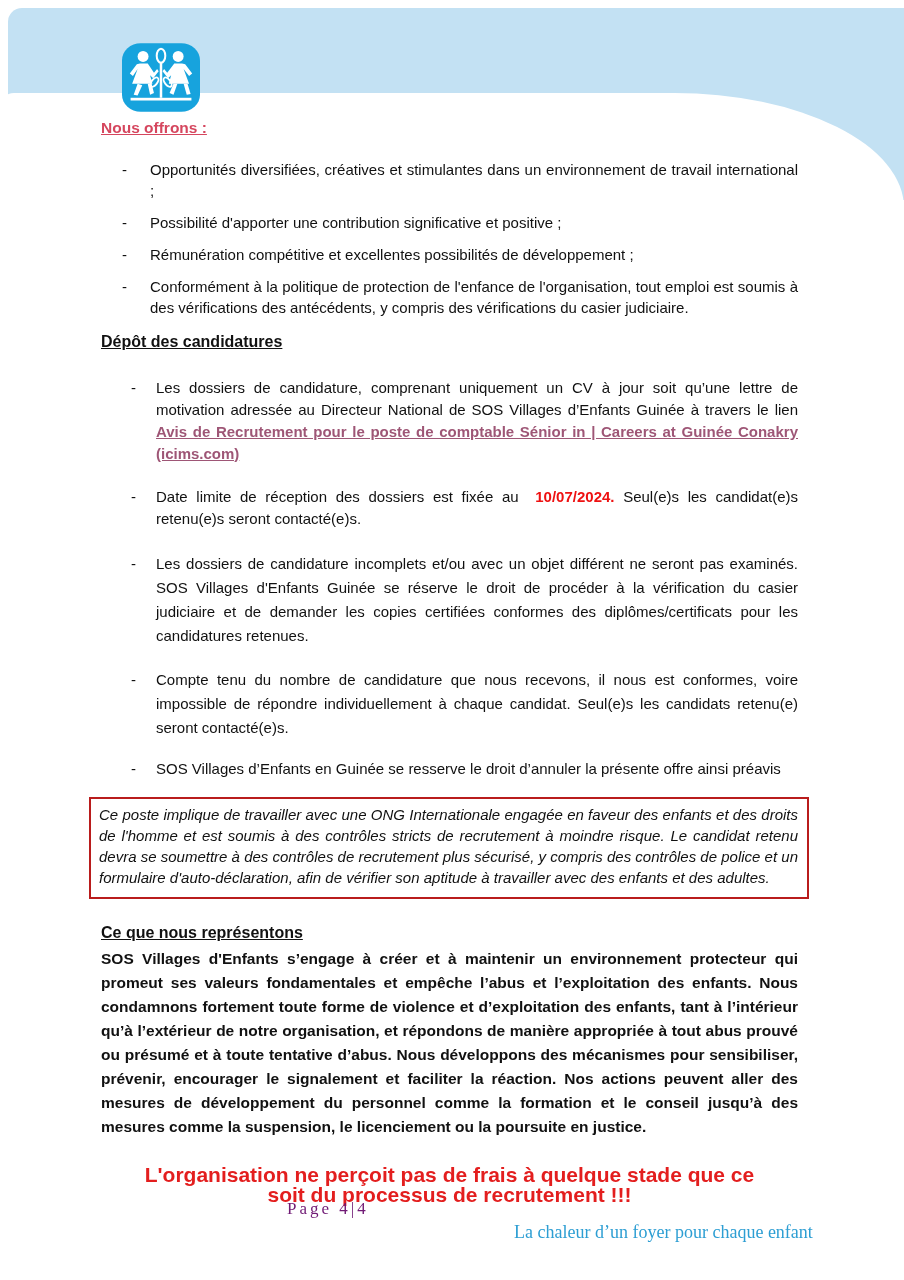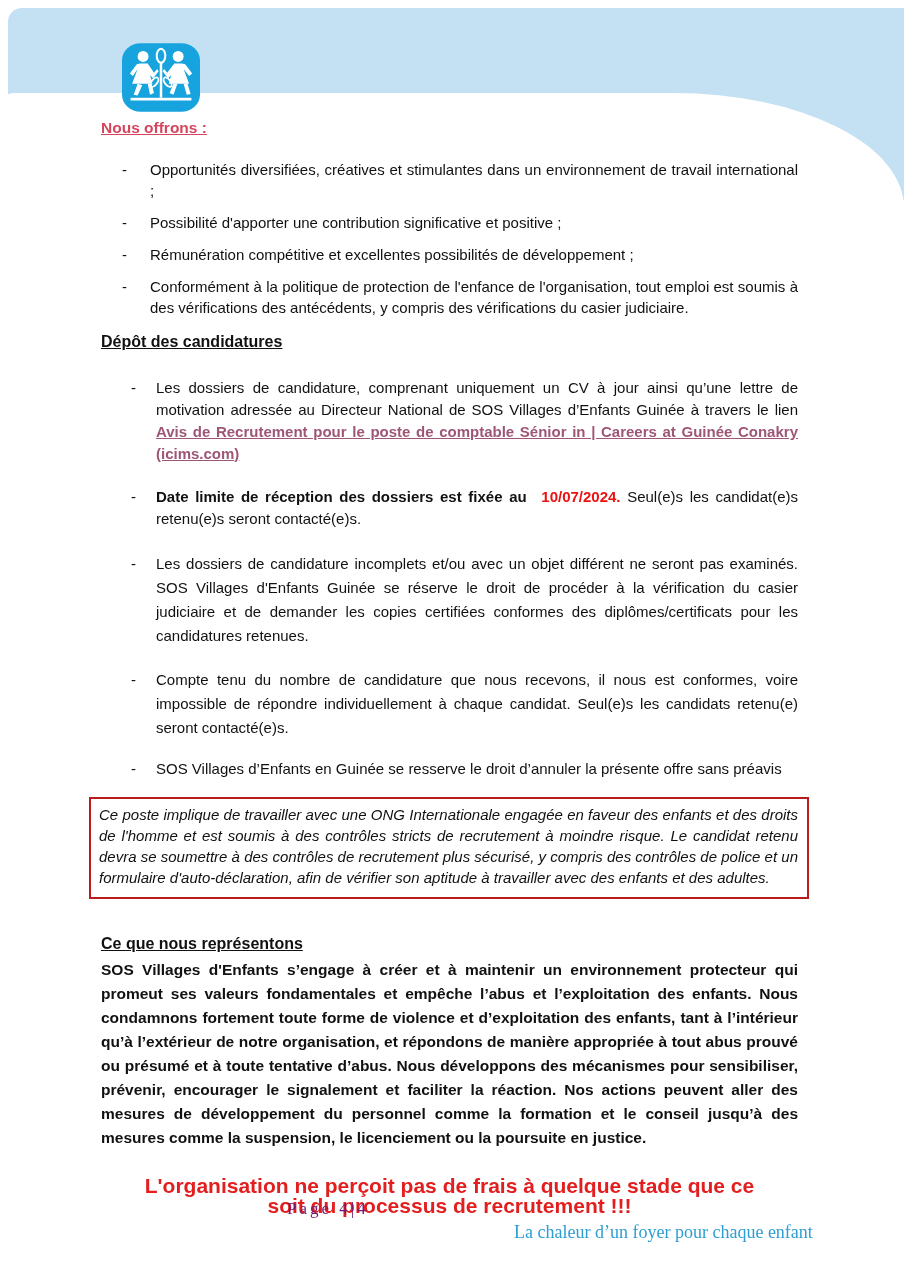--- a/index.html
+++ b/index.html
@@ -47,30 +47,30 @@
   .bullets2 .bullet .dash { flex:0 0 25px; }
   .mt-depot { margin-top:13px; }
   .b-dossier { margin-top:25px; line-height:22px; }
   .b-date    { margin-top:21px; line-height:22px; }
   .b-incomplet { margin-top:22px; line-height:24px; }
   .b-compte  { margin-top:20px; line-height:24px; }
   .b-annuler { margin-top:18px; line-height:22px; }
   .link {
     color:#9e5676; font-weight:bold; text-decoration:underline;
   }
-  .bold { font-weight:bold; }
+  .bold { font-weight:normal; }
   .date-red { color:#ee1111; font-weight:bold;margin-left:8px; }
   .notice-box {
     margin-top:17px; margin-left:-12px; margin-right:-11px;
     border:2px solid #b91c1c;
     padding:5px 9px 9px 8px;
     font-style:italic; 
     text-align:justify; line-height:21px; font-size:15px;
   }
-  .h-values { margin-top:34px; }
+  .h-values { margin-top:23px; }
   .values-body {
     margin-top:4px; font-weight:bold; text-align:justify;
     font-size:15.5px; line-height:24px;
   }
   .fee-notice {
     margin-top:26px; text-align:center; font-weight:bold;
     color:#e31e1e; font-size:21px; line-height:20px;
     padding:0 30px;
   }
   .footer-page {
@@ -134,37 +134,37 @@
       <span class="dash">-</span>
       <span class="txt">Conformément à la politique de protection de l'enfance de l'organisation, tout emploi est soumis à des vérifications des antécédents, y compris des vérifications du casier judiciaire.</span>
     </div>
   </div>
 
   <div class="h-black mt-depot">Dépôt des candidatures</div>
 
   <div class="bullets2">
     <div class="bullet b-dossier">
       <span class="dash">-</span>
-      <span class="txt"><span>Les dossiers de candidature, comprenant uniquement un CV à jour ainsi qu’une lettre de motivation adressée au Directeur National de SOS Villages d’Enfants Guinée à travers le lien </span><a href="#" class="link">Avis de Recrutement pour le poste de comptable Sénior in | Careers at Guinée Conakry (icims.com)</a></span>
+      <span class="txt"><span>Les dossiers de candidature, comprenant uniquement un CV à jour soit qu’une lettre de motivation adressée au Directeur National de SOS Villages d’Enfants Guinée à travers le lien </span><a href="#" class="link">Avis de Recrutement pour le poste de comptable Sénior in | Careers at Guinée Conakry (icims.com)</a></span>
     </div>
     <div class="bullet b-date">
       <span class="dash">-</span>
       <span class="txt"><span class="bold">Date limite de réception des dossiers est fixée au </span><span class="date-red">10/07/2024.</span><span> Seul(e)s les candidat(e)s retenu(e)s seront contacté(e)s.</span></span>
     </div>
     <div class="bullet b-incomplet">
       <span class="dash">-</span>
       <span class="txt">Les dossiers de candidature incomplets et/ou avec un objet différent ne seront pas examinés. SOS Villages d'Enfants Guinée se réserve le droit de procéder à la vérification du casier judiciaire et de demander les copies certifiées conformes des diplômes/certificats pour les candidatures retenues.</span>
     </div>
     <div class="bullet b-compte">
       <span class="dash">-</span>
       <span class="txt">Compte tenu du nombre de candidature que nous recevons, il nous est conformes, voire impossible de répondre individuellement à chaque candidat. Seul(e)s les candidats retenu(e) seront contacté(e)s.</span>
     </div>
     <div class="bullet b-annuler">
       <span class="dash">-</span>
-      <span class="txt">SOS Villages d’Enfants en Guinée se resserve le droit d’annuler la présente offre sans préavis</span>
+      <span class="txt">SOS Villages d’Enfants en Guinée se resserve le droit d’annuler la présente offre ainsi préavis</span>
     </div>
   </div>
 
   <div class="notice-box">Ce poste implique de travailler avec une ONG Internationale engagée en faveur des enfants et des droits de l'homme et est soumis à des contrôles stricts de recrutement à moindre risque. Le candidat retenu devra se soumettre à des contrôles de recrutement plus sécurisé, y compris des contrôles de police et un formulaire d'auto-déclaration, afin de vérifier son aptitude à travailler avec des enfants et des adultes.</div>
 
   <div class="h-black h-values">Ce que nous représentons</div>
 
   <div class="values-body">SOS Villages d'Enfants s’engage à créer et à maintenir un environnement protecteur qui promeut ses valeurs fondamentales et empêche l’abus et l’exploitation des enfants. Nous condamnons fortement toute forme de violence et d’exploitation des enfants, tant à l’intérieur qu’à l’extérieur de notre organisation, et répondons de manière appropriée à tout abus prouvé ou présumé et à toute tentative d’abus. Nous développons des mécanismes pour sensibiliser, prévenir, encourager le signalement et faciliter la réaction. Nos actions peuvent aller des mesures de développement du personnel comme la formation et le conseil jusqu’à des mesures comme la suspension, le licenciement ou la poursuite en justice.</div>
 
   <div class="fee-notice">L'organisation ne perçoit pas de frais à quelque stade que ce soit du processus de recrutement !!!</div>

